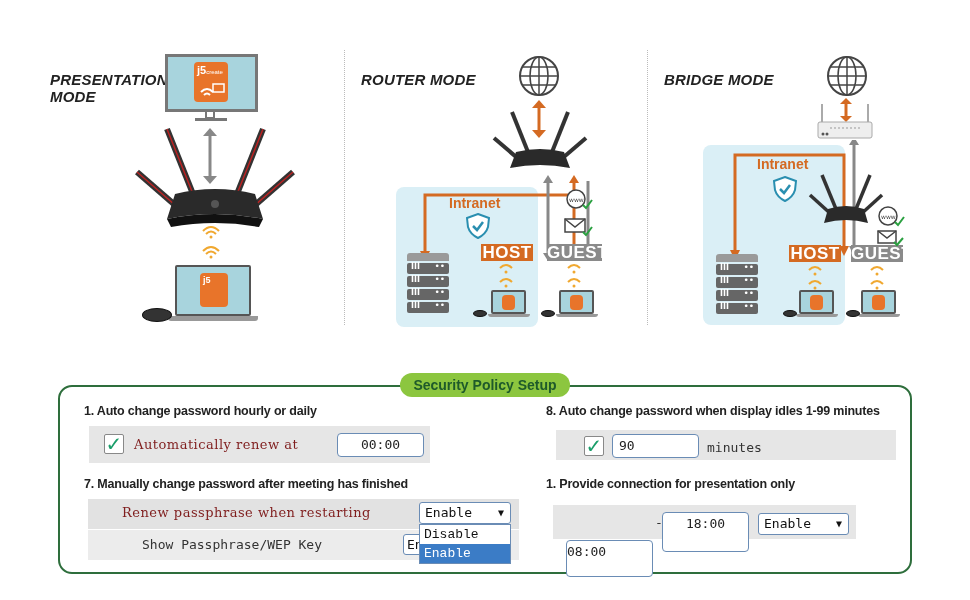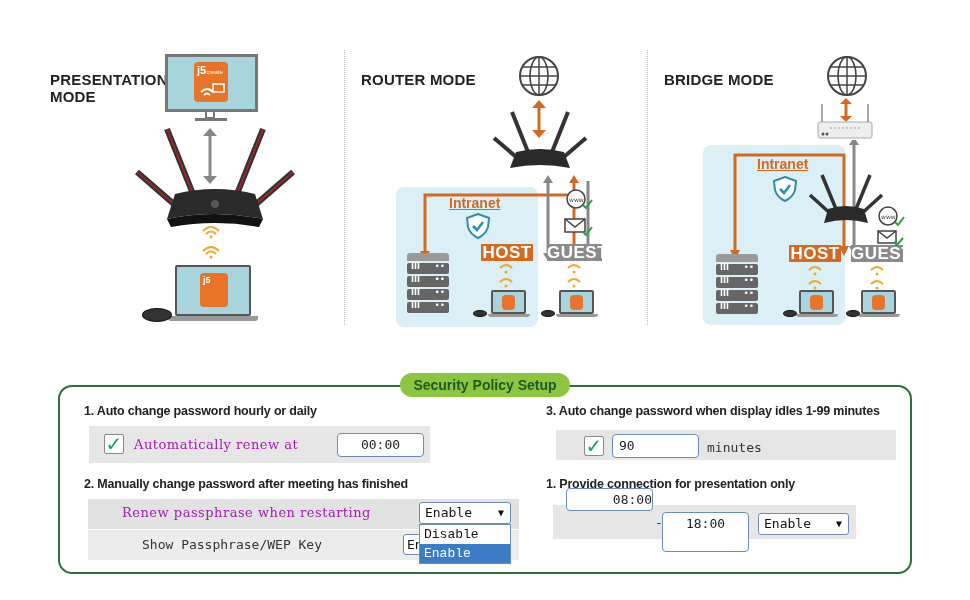--- a/index.html
+++ b/index.html
@@ -1,51 +1,51 @@
 <!DOCTYPE html>
 <html><head>
 <meta charset="utf-8">
 <style>
   * { box-sizing: border-box; margin: 0; padding: 0; }
   html, body { width: 970px; height: 600px; background: #ffffff; overflow: hidden; }
   body { position: relative; font-family: "DejaVu Sans", sans-serif; color: #222; }
 
   .panel { position: absolute; top: 40px; height: 290px; }
   .divider { position: absolute; top: 50px; width: 0; height: 275px; border-left: 1px dotted #bbb; }
-  .mode-title { position: absolute; font-family: "Liberation Sans", sans-serif; font-weight: bold; font-size: 15px; color: #222; line-height: 17px; letter-spacing: 0.2px; }
+  .mode-title { position: absolute; font-family: "Liberation Sans", sans-serif; font-weight: bold; font-size: 15px; color: #222; line-height: 17px; letter-spacing: 0.2px; font-style: italic; }
 
   .monitor-frame { position: absolute; border: 3px solid #777; background: #a8d4dd; }
   .logo-tile { position: absolute; background: #e8742a; border-radius: 4px; color: #fff; font-family: "Liberation Sans", sans-serif; }
   .logo-tile .brand { position: absolute; left: 3px; top: 2px; font-size: 11px; font-weight: bold; }
   .logo-tile .brand small { font-size: 6px; font-weight: normal; }
 
   .intranet-box { position: absolute; background: #daeff6; border-radius: 8px; }
   .tag { position: absolute; color: #fff; font-family: "Liberation Sans", sans-serif; font-weight: bold; font-size: 17px; text-align: center; line-height: 17px; letter-spacing: 0.5px; }
   .tag.host { background: #d46a22; }
   .tag.guest { background: #8a8a8a; }
-  .intranet-label { position: absolute; font-family: "Liberation Sans", sans-serif; font-weight: bold; font-size: 14px; color: #d46a22; text-decoration: underline; }
+  .intranet-label { position: absolute; font-family: "Liberation Sans", sans-serif; font-weight: bold; font-size: 14px; color: #d46a22; }
 
   .server { position: absolute; width: 42px; }
   .server .cap { height: 8px; background: #9a9a9a; border-radius: 3px 3px 0 0; }
   .server .unit { height: 11px; margin-top: 2px; background: #666; border-radius: 2px; position: relative; }
   .server .unit::before { content: "III"; position: absolute; left: 4px; top: -1px; color: #fff; font-size: 8px; font-weight: bold; }
   .server .unit::after { content: "••"; position: absolute; right: 4px; top: -2px; color: #fff; font-size: 9px; }
 
   .laptop { position: absolute; }
   .laptop .screen { position: absolute; border: 2px solid #555; background: #a8d4dd; border-radius: 2px; }
   .laptop .base { position: absolute; background: #999; border-radius: 0 0 3px 3px; }
   .puck { position: absolute; border-radius: 50%; background: #333; border: 1px solid #111; }
 
   
   .policy-frame { position: absolute; left: 58px; top: 385px; width: 854px; height: 189px; border: 2px solid #2e6e3c; border-radius: 14px; }
   .policy-tab { position: absolute; left: 400px; top: 373px; width: 170px; height: 24px; background: #8cc63f; border-radius: 12px; font-family: "Liberation Sans", sans-serif; font-weight: bold; font-size: 14px; color: #1e5a2a; text-align: center; line-height: 24px; }
   .section-title { position: absolute; font-family: "Liberation Sans", sans-serif; font-size: 12.5px; font-weight: bold; color: #222; letter-spacing: -0.2px; }
   .gray-bar { position: absolute; background: #e6e6e6; }
   .checkbox { position: absolute; width: 20px; height: 20px; border: 1px solid #888; background: #fff; border-radius: 2px; color: #1a9e6a; font-size: 20px; font-weight: bold; line-height: 18px; text-align: center; }
-  .serif-label { position: absolute; font-family: "DejaVu Serif", serif; font-size: 13px; color: #a21caf; letter-spacing: 0.5px; }
+  .serif-label { position: absolute; font-family: "DejaVu Serif", serif; font-size: 13px; color: #7f1d1d; letter-spacing: 0.5px; }
   .mono-label { position: absolute; font-family: "DejaVu Sans Mono", monospace; font-size: 13px; color: #333; }
   .text-input { position: absolute; border: 1px solid #6a8cb5; border-radius: 4px; background: #fff; font-family: "DejaVu Sans Mono", monospace; font-size: 13px; color: #222; line-height: 22px; }
   .select { position: absolute; border: 1px solid #6a8cb5; border-radius: 3px; background: #fff; font-family: "DejaVu Sans Mono", monospace; font-size: 13px; color: #111; line-height: 20px; padding-left: 5px; }
   .select .caret { position: absolute; right: 6px; top: 0; font-size: 10px; }
   .dropdown-list { position: absolute; border: 1px solid #6a8cb5; background: #fff; font-family: Liberation Mono, monospace; font-size: 13px; }
   .dropdown-list .opt { height: 19px; line-height: 19px; padding-left: 4px; color: #111; }
   .dropdown-list .opt.selected { background: #3b7cc6; color: #fff; }
   .dash { position: absolute; font-family: "DejaVu Sans Mono", monospace; font-size: 13px; color: #333; }
 </style>
 </head>
@@ -318,44 +318,44 @@
 
 <div class="policy-frame"></div>
 <div class="policy-tab">Security Policy Setup</div>
 
 <div class="section-title" style="left:84px;top:404px;">1. Auto change password hourly or daily</div>
 <div class="gray-bar" style="left:89px;top:426px;width:341px;height:37px;"></div>
 <div class="checkbox" style="left:104px;top:434px;">✓</div>
 <div class="serif-label" style="left:134px;top:437px;">Automatically renew at</div>
 <div class="text-input" style="left:337px;top:433px;width:87px;height:24px;text-align:center;">00:00</div>
 
-<div class="section-title" style="left:84px;top:477px;">2. Manually change password after meeting has finished</div>
+<div class="section-title" style="left:84px;top:477px;">7. Manually change password after meeting has finished</div>
 <div class="gray-bar" style="left:88px;top:499px;width:431px;height:30px;background:#e2e2e2;"></div>
 <div class="serif-label" style="left:122px;top:505px;">Renew passphrase when restarting</div>
 <div class="gray-bar" style="left:88px;top:530px;width:431px;height:30px;background:#ececec;"></div>
 <div class="mono-label" style="left:98px;top:537px;margin-left:44px;">Show Passphrase/WEP Key</div>
 <div class="select" style="left:403px;top:534px;width:30px;height:21px;overflow:hidden;padding-left:3px;">
   <span>En</span>
 </div>
 <div class="select" style="left:419px;top:502px;width:92px;height:22px;">
   <span>Enable</span>
   <span class="caret">▼</span>
 </div>
 <div class="dropdown-list" style="left:419px;top:524px;width:92px;height:40px;">
   <div class="opt">Disable</div>
   <div class="opt selected">Enable</div>
 </div>
 
-<div class="section-title" style="left:546px;top:404px;">3. Auto change password when display idles 1-99 minutes</div>
+<div class="section-title" style="left:546px;top:404px;">8. Auto change password when display idles 1-99 minutes</div>
 <div class="gray-bar" style="left:556px;top:430px;width:340px;height:30px;"></div>
 <div class="checkbox" style="left:584px;top:436px;">✓</div>
 <div class="text-input" style="left:612px;top:434px;width:87px;height:24px;padding-left:6px;">90</div>
 <div class="mono-label" style="left:707px;top:440px;">minutes</div>
 
 <div class="section-title" style="left:546px;top:477px;">1. Provide connection for presentation only</div>
 <div class="gray-bar" style="left:553px;top:505px;width:303px;height:34px;"></div>
-<div class="text-input" style="left:566px;top:488px;width:87px;height:23px;text-align:right;">08:00</div>
+<div class="text-input" style="left:566px;top:540px;width:87px;height:37px;text-align:left;">08:00</div>
 <div class="dash" style="left:655px;top:515px;">-</div>
 <div class="text-input" style="left:662px;top:512px;width:87px;height:40px;text-align:center;">18:00</div>
 <div class="select" style="left:758px;top:513px;width:91px;height:22px;">
   <span>Enable</span>
   <span class="caret">▼</span>
 </div>
 
 </body></html>

